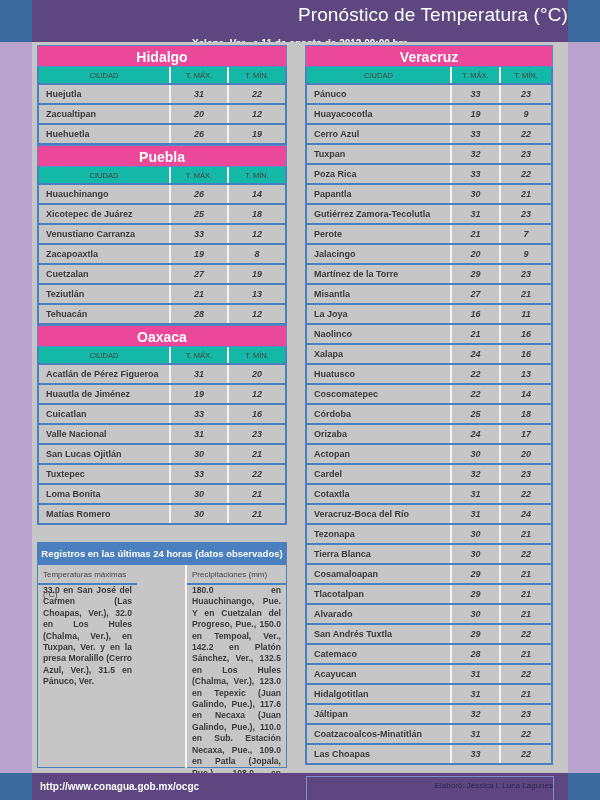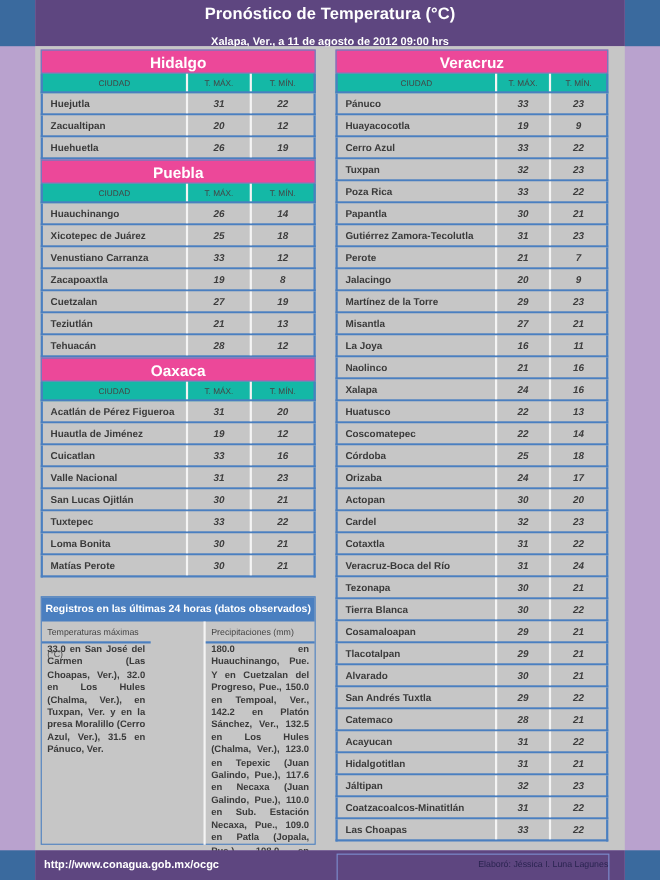--- a/index.html
+++ b/index.html
@@ -6,21 +6,21 @@
   html, body { width: 600px; height: 800px; overflow: hidden; }
   body { position: relative; background: #b9a2ce; font-family: "Liberation Sans", "DejaVu Sans", sans-serif; }
   .side-left { position: absolute; left: 0; top: 0; width: 32px; height: 800px; background: #b9a2ce; }
   .side-left .cap-top { position: absolute; left: 0; top: 0; width: 32px; height: 42px; background: #3a6a9e; }
   .side-left .cap-bot { position: absolute; left: 0; top: 773px; width: 32px; height: 27px; background: #3a6a9e; }
   .side-right { position: absolute; left: 568px; top: 0; width: 32px; height: 800px; background: #b9a2ce; }
   .side-right .cap-top { position: absolute; left: 0; top: 0; width: 32px; height: 42px; background: #3a6a9e; }
   .side-right .cap-bot { position: absolute; left: 0; top: 773px; width: 32px; height: 27px; background: #3a6a9e; }
 
   .header { position: absolute; left: 32px; top: 0; width: 536px; height: 42px; background: #5e4680; color: #fff; text-align: center; }
-  .header .title { font-size: 15px; font-weight: bold; margin-top: 4px; letter-spacing: 0.1px; }
+  .header .title { font-size: 19px; font-weight: normal; margin-top: 4px; letter-spacing: 0.1px; text-align: right; }
   .header .subtitle { font-size: 10px; font-weight: bold; margin-top: 12px; }
 
   .content { position: absolute; left: 32px; top: 42px; width: 536px; height: 731px; background: #c6c6c6; }
 
   .footer { position: absolute; left: 32px; top: 773px; width: 536px; height: 27px; background: #5e4680; padding-left: 28px; }
   .footer .url { position: absolute; left: 8px; top: 8px; font-size: 10px; font-weight: bold; color: #fff; }
   .footer .credit { position: absolute; left: 274px; top: 3px; width: 248px; height: 36px; border: 1px solid #7d8fd0; color: #2a2450; font-size: 8px; text-align: right; line-height: 18px; }
 
   .tbl { position: absolute; background: #c6c6c6; }
   .state-hdr { background: #ec4899; color: #fff; font-weight: bold; font-size: 14px; text-align: center; height: 22px; line-height: 22px; border: 1px solid #5a88c6; }
@@ -162,21 +162,21 @@
         <div class="c city">Tuxtepec</div>
         <div class="c tmax">33</div>
         <div class="c tmin">22</div>
       </div>
       <div class="row">
         <div class="c city">Loma Bonita</div>
         <div class="c tmax">30</div>
         <div class="c tmin">21</div>
       </div>
       <div class="row">
-        <div class="c city">Matías Perote</div>
+        <div class="c city">Matías Romero</div>
         <div class="c tmax">30</div>
         <div class="c tmin">21</div>
       </div>
     </div>
 
   <div class="tbl right" style="left:273px; top:3px; width:248px;" id="right-col">
       <div class="state-hdr">Veracruz</div>
       <div class="row colhdr">
         <div class="c city">CIUDAD</div>
         <div class="c tmax">T. MÁX.</div>

